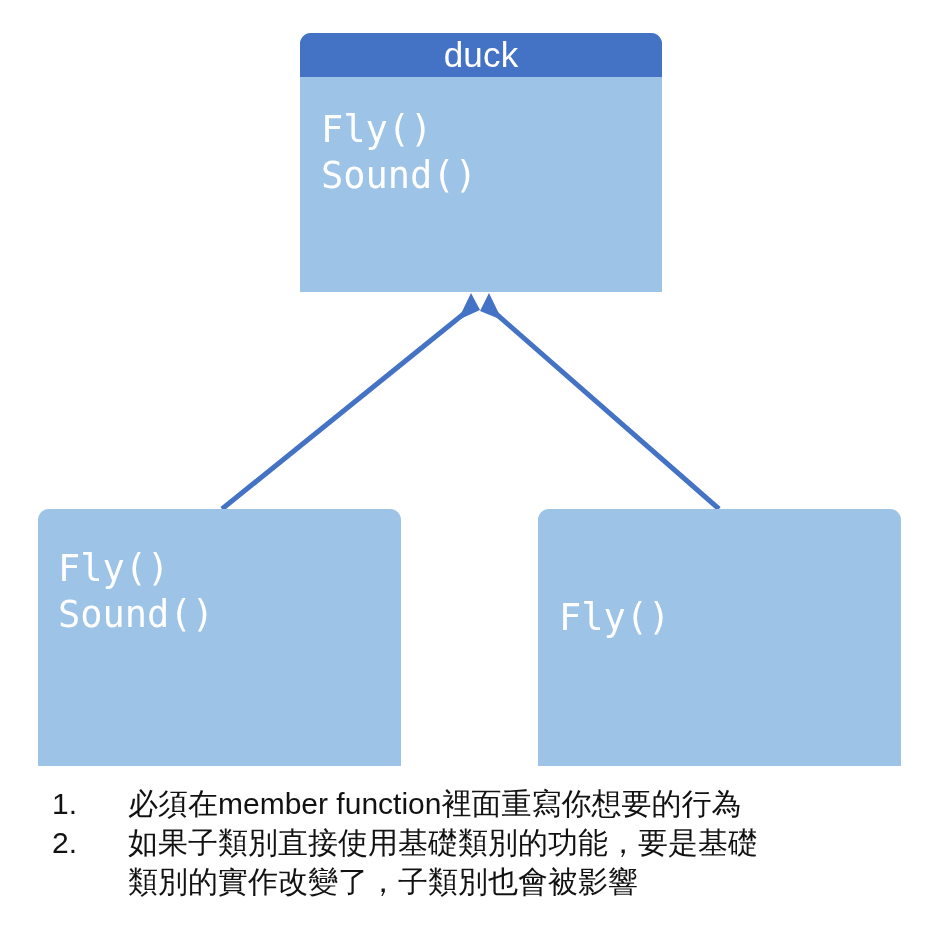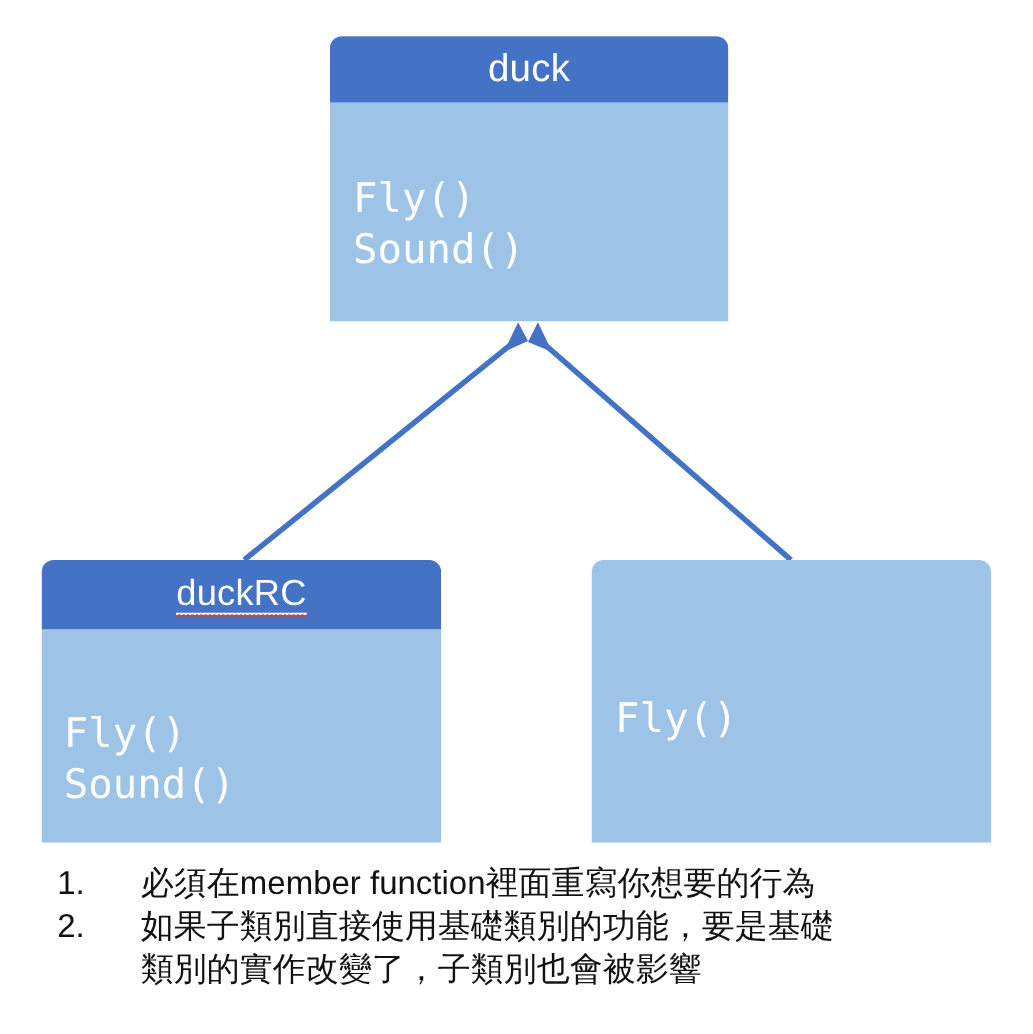--- a/index.html
+++ b/index.html
@@ -62,26 +62,25 @@
     background-position: 0 0, 2px 0;
     background-repeat: repeat-x;
   }
 
   .class-body {
     box-sizing: border-box;
     color: #ffffff;
     font-family: "DejaVu Sans Mono", "Liberation Mono", monospace;
     line-height: 1.25;
     white-space: pre-line;
-    margin-top: 35px;
   }
 
   
   #box-duck { left: 300px; top: 33px; width: 362px; height: 259px; }
-  #box-duck .class-header { height: 60px; font-size: 35px; }
+  #box-duck .class-header { height: 44px; font-size: 35px; }
   #box-duck .class-body {
     padding: 30px 0 0 21px;
     font-size: 37px;
   }
 
   
   #box-duckrc { left: 38px; top: 509px; width: 363px; height: 257px; }
   #box-duckrc .class-header { height: 63px; font-size: 33px; }
   #box-duckrc .class-body {
     padding: 37px 0 0 20px;
@@ -148,23 +147,20 @@
 
 <div class="class-box" id="box-duck">
   <div class="class-header">
     <span class="class-title">duck</span>
   </div>
   <div class="class-body">Fly()
 Sound()</div>
 </div>
 
 <div class="class-box" id="box-duckrc">
-  <div class="class-header">
-    <span class="class-title underlined misspelled">duckRC</span>
-  </div>
   <div class="class-body">Fly()
 Sound()</div>
 </div>
 
 <div class="class-box" id="box-duckwood">
   <div class="class-body">Fly()</div>
 </div>
 
 <div id="notes">
   <div class="note-row">

